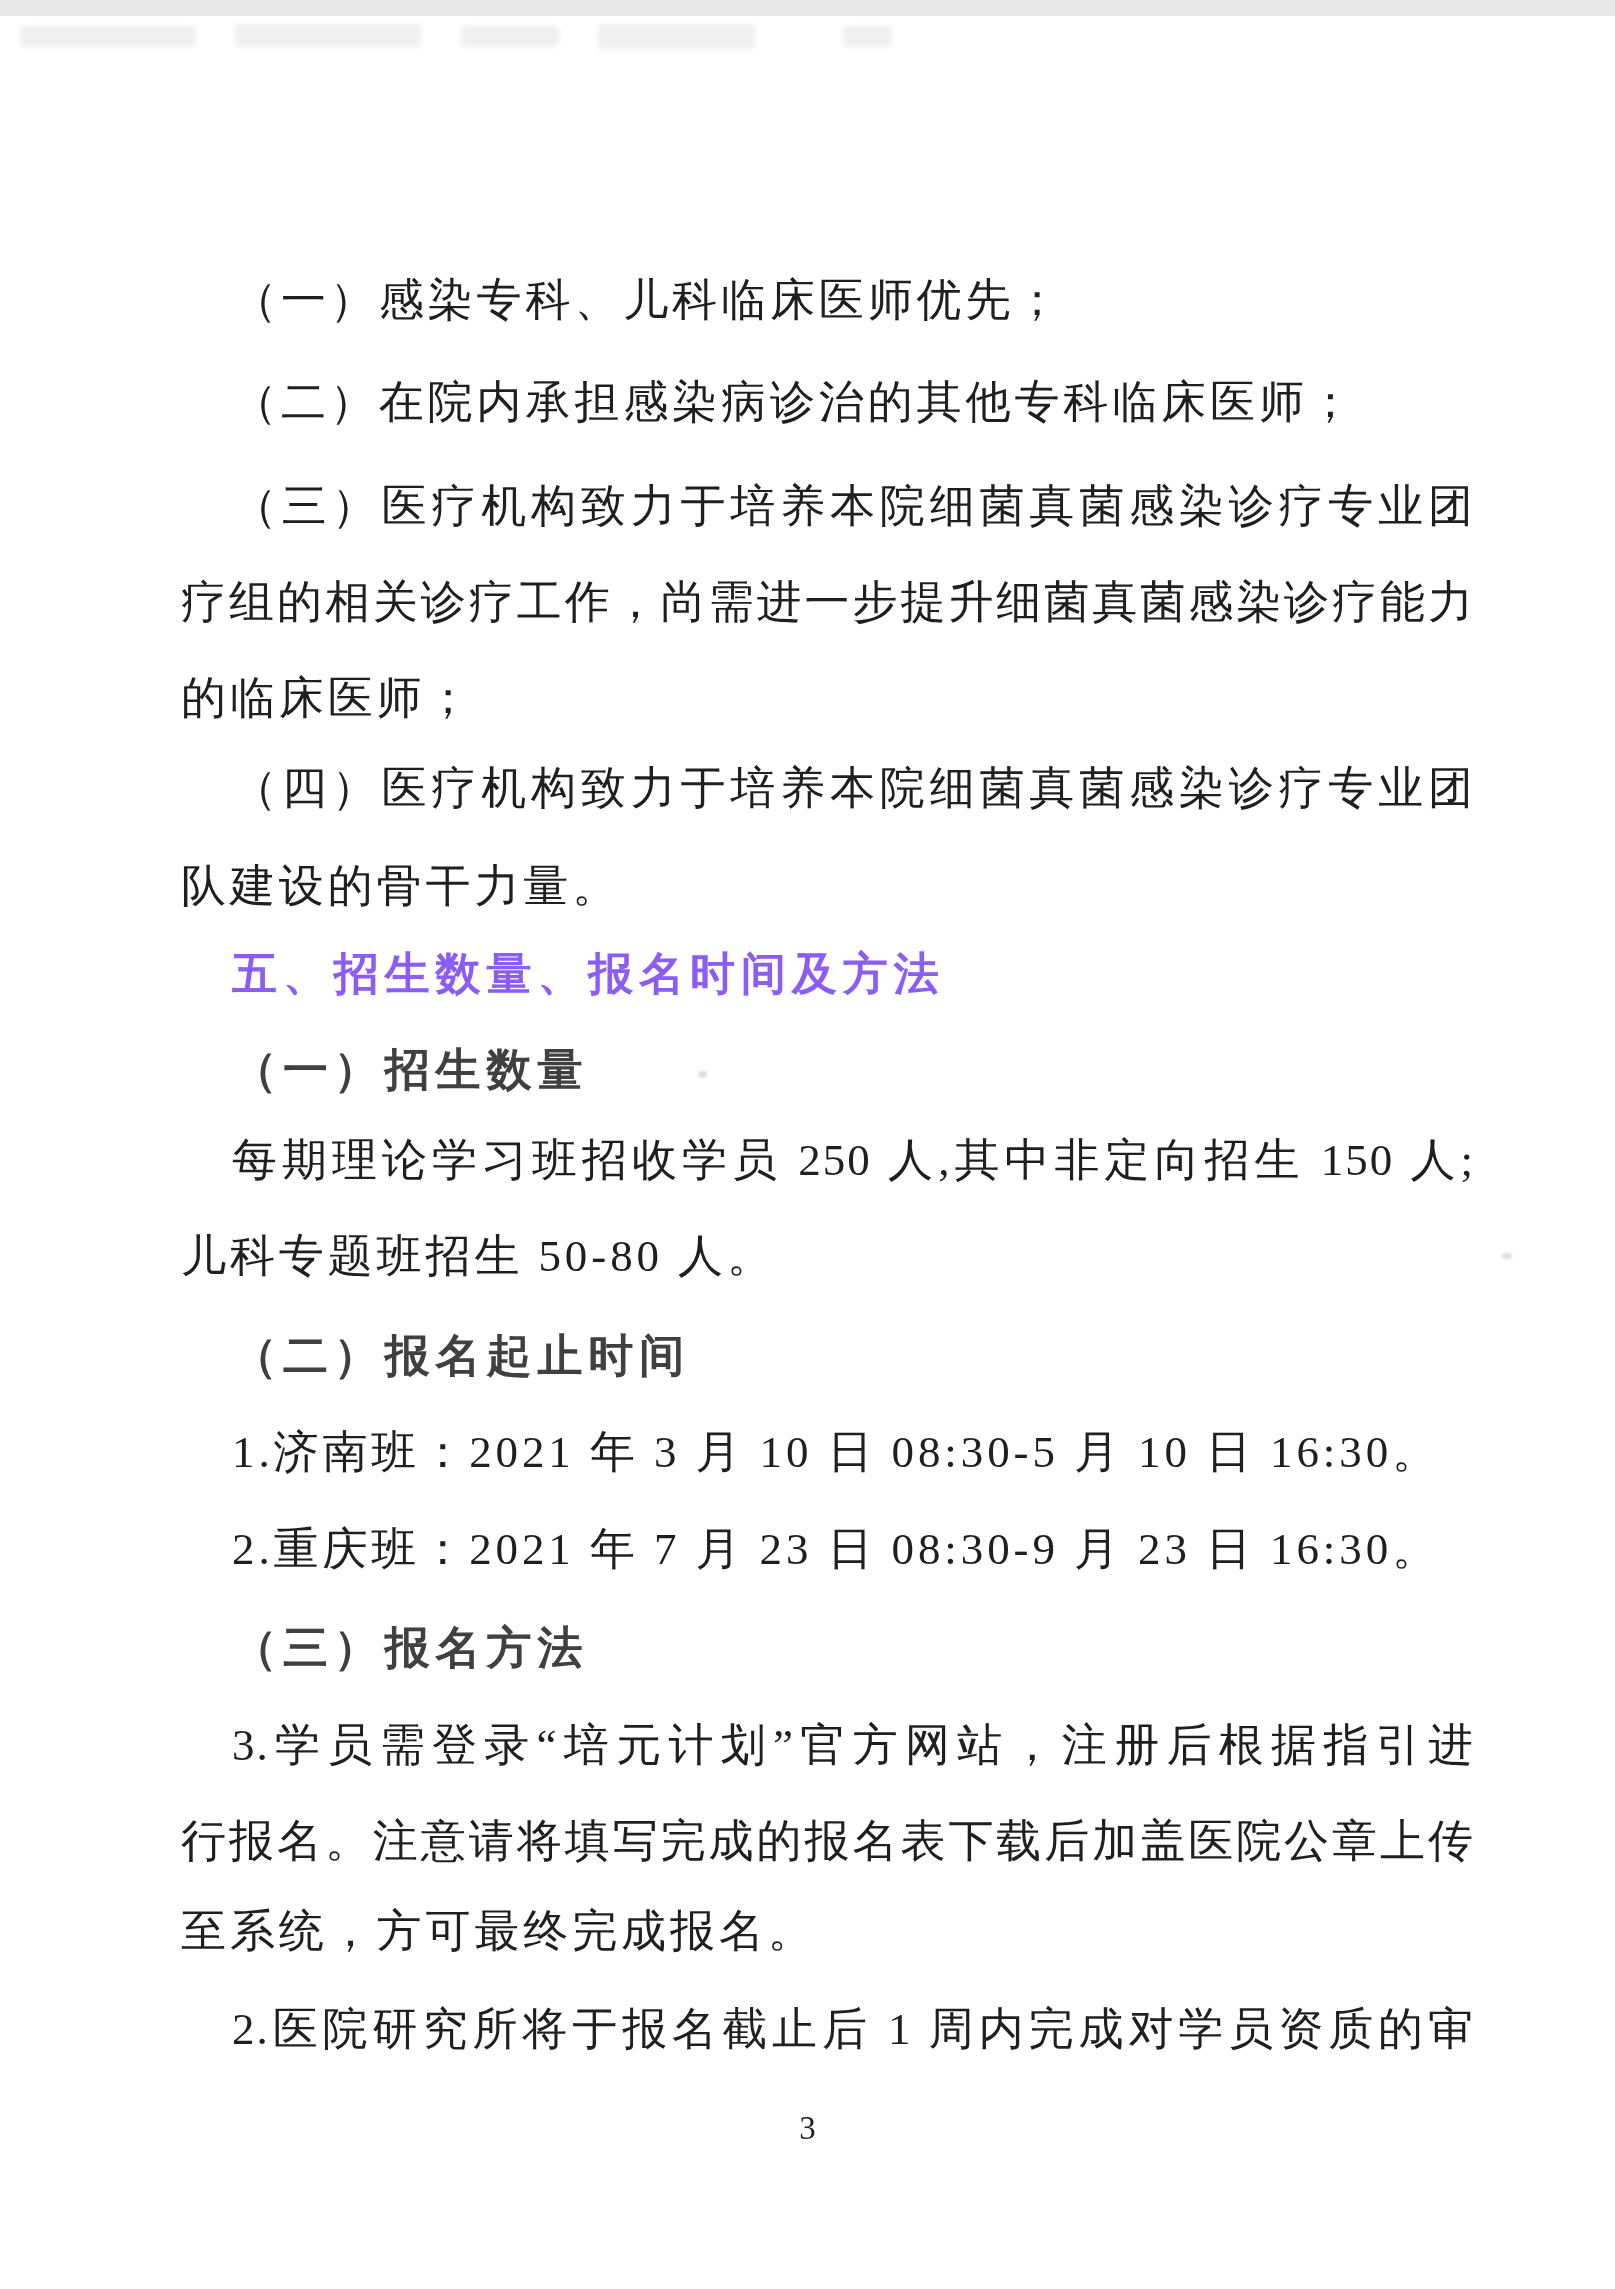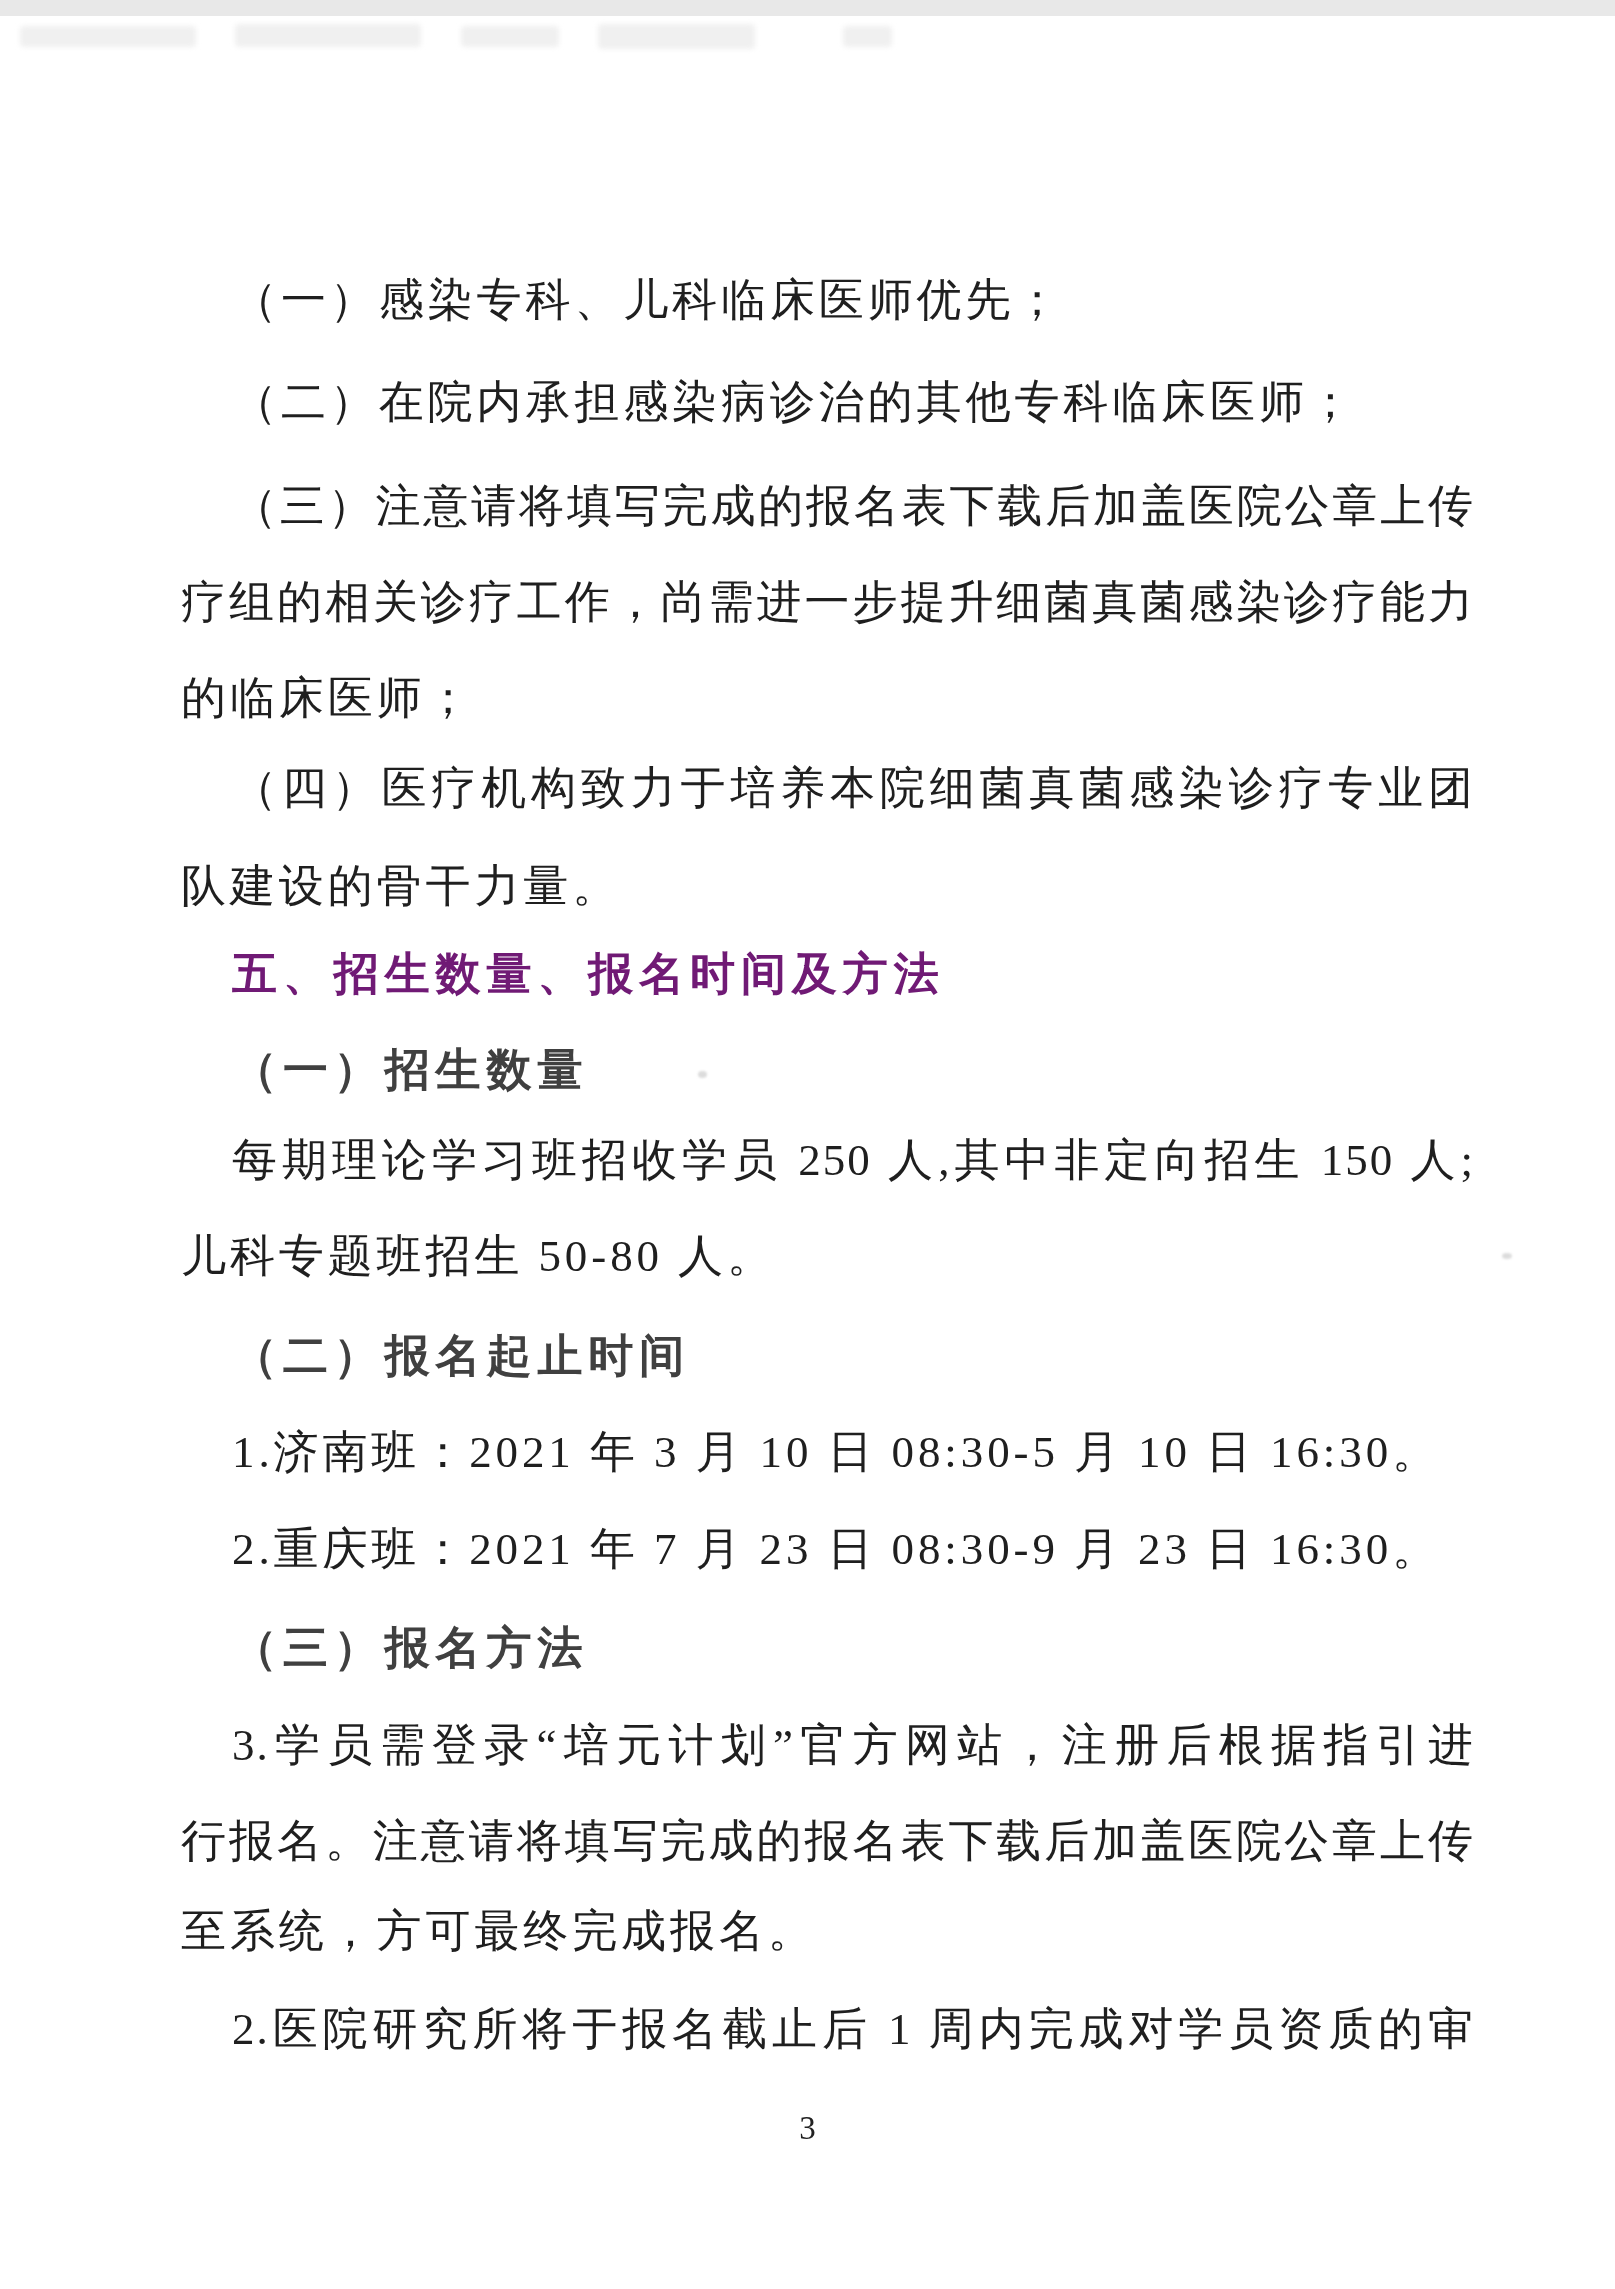--- a/index.html
+++ b/index.html
@@ -31,21 +31,21 @@
   .full {
     white-space: normal;
     text-align: justify;
     text-align-last: justify;
     letter-spacing: 2px;
   }
   .heading {
     font-family: "Liberation Sans", "DejaVu Sans", sans-serif;
     font-weight: 700;
     letter-spacing: 5.9px;
-    color: #701a75;
+    color: #8b5cf6;
   }
   .subhead {
     font-weight: 700;
     letter-spacing: 5.9px;
     color: #404040;
   }
   .page-number {
     position: absolute;
     left: 0;
     top: 2094px;
@@ -77,21 +77,21 @@
   <div class="artifact" style="left:19.6px;  top:9.8px; width:176px; height:21.6px;"></div>
   <div class="artifact" style="left:235px; top:7.8px;  width:186px; height:23.5px;"></div>
   <div class="artifact" style="left:461px; top:9.8px; width:98px; height:21.6px;"></div>
   <div class="artifact" style="left:598px; top:7.8px;  width:157px; height:25.5px;"></div>
   <div class="artifact" style="left:843px; top:9.8px; width:49px;  height:21.6px;"></div>
   <div class="speck" style="left:698px;  top:1055px; width:8.8px; height:6.9px;"></div>
   <div class="speck" style="left:1502px; top:1237px; width:9.8px; height:5.9px;"></div>
 
   <div class="line indent" style="top:257px">（一）感染专科、儿科临床医师优先；</div>
   <div class="line indent" style="top:359px">（二）在院内承担感染病诊治的其他专科临床医师；</div>
-  <div class="line indent full" style="top:463px">（三）注意请将填写完成的报名表下载后加盖医院公章上传</div>
+  <div class="line indent full" style="top:463px">（三）医疗机构致力于培养本院细菌真菌感染诊疗专业团</div>
   <div class="line full" style="top:559px">疗组的相关诊疗工作，尚需进一步提升细菌真菌感染诊疗能力</div>
   <div class="line" style="top:655px">的临床医师；</div>
   <div class="line indent full" style="top:745px">（四）医疗机构致力于培养本院细菌真菌感染诊疗专业团</div>
   <div class="line" style="top:843px">队建设的骨干力量。</div>
 
   <div class="line indent heading" style="top:931px">五、招生数量、报名时间及方法</div>
 
   <div class="line indent subhead" style="top:1027px">（一）招生数量</div>
   <div class="line indent full" style="top:1117px">每期理论学习班招收学员 250 人,其中非定向招生 150 人;</div>
   <div class="line" style="top:1213px">儿科专题班招生 50-80 人。</div>

